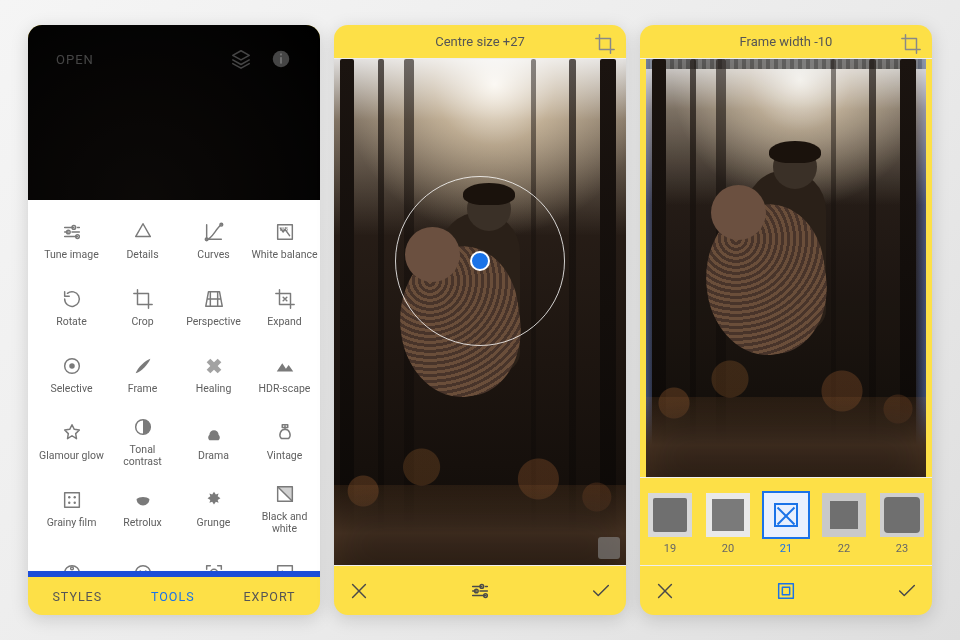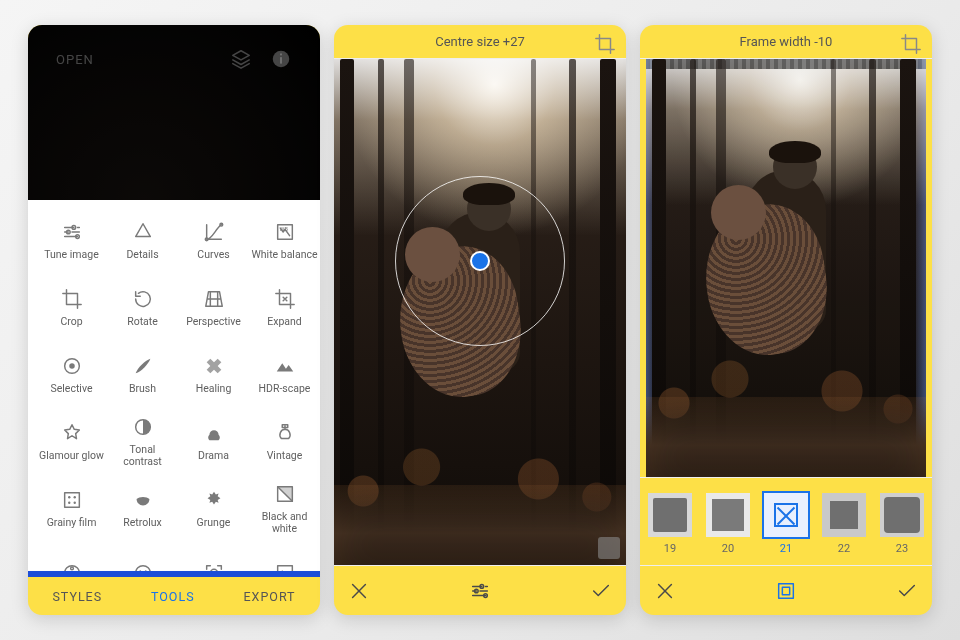--- a/index.html
+++ b/index.html
@@ -230,32 +230,32 @@
               <rect x="4" y="4" width="16" height="16"></rect>
               <path d="M7 8l3 4 2-3 5 7"></path>
               <text x="6" y="11" font-size="6" fill="currentColor" stroke="none">WB</text>
             </svg>
           </span>
           <span>White balance</span>
         </div>
         <div class="tool">
           <span class="ic">
             <svg viewBox="0 0 24 24">
+              <path d="M4 12a8 8 0 1 0 3-6.2M4 4v5h5"></path>
+            </svg>
+          </span>
+          <span>Rotate</span>
+        </div>
+        <div class="tool">
+          <span class="ic">
+            <svg viewBox="0 0 24 24">
               <path d="M6 2v16h16M18 22V6H2"></path>
             </svg>
           </span>
           <span>Crop</span>
-        </div>
-        <div class="tool">
-          <span class="ic">
-            <svg viewBox="0 0 24 24">
-              <path d="M4 12a8 8 0 1 0 3-6.2M4 4v5h5"></path>
-            </svg>
-          </span>
-          <span>Rotate</span>
         </div>
         <div class="tool">
           <span class="ic">
             <svg viewBox="0 0 24 24">
               <path d="M6 4h12l3 16H3zM8 4v16M16 4v16M5 12h14"></path>
             </svg>
           </span>
           <span>Perspective</span>
         </div>
         <div class="tool">
@@ -275,21 +275,21 @@
             </svg>
           </span>
           <span>Selective</span>
         </div>
         <div class="tool">
           <span class="ic">
             <svg viewBox="0 0 24 24">
               <path d="M4 20c2-6 10-14 16-16-2 6-10 14-16 16z" fill="currentColor" stroke="none"></path>
             </svg>
           </span>
-          <span>Brush</span>
+          <span>Frame</span>
         </div>
         <div class="tool">
           <span class="ic">
             <svg viewBox="0 0 24 24">
               <path d="M8 4l4 4 4-4 4 4-4 4 4 4-4 4-4-4-4 4-4-4 4-4-4-4z" fill="currentColor" stroke="none" opacity=".7"></path>
             </svg>
           </span>
           <span>Healing</span>
         </div>
         <div class="tool">

